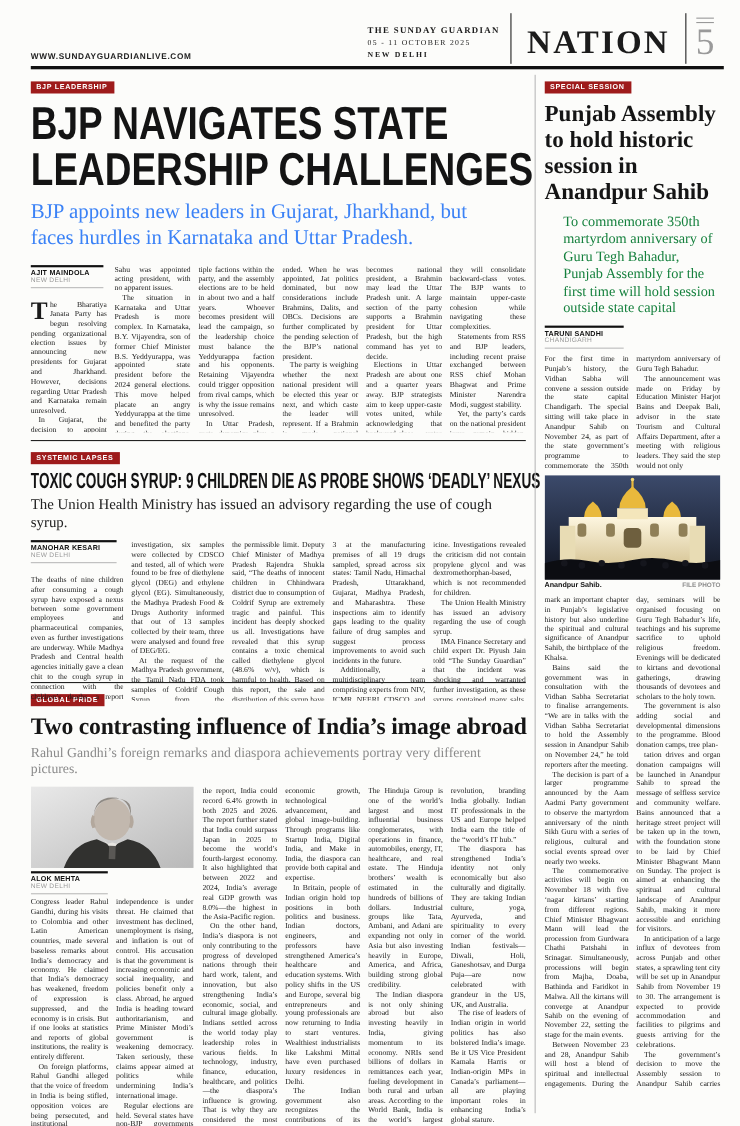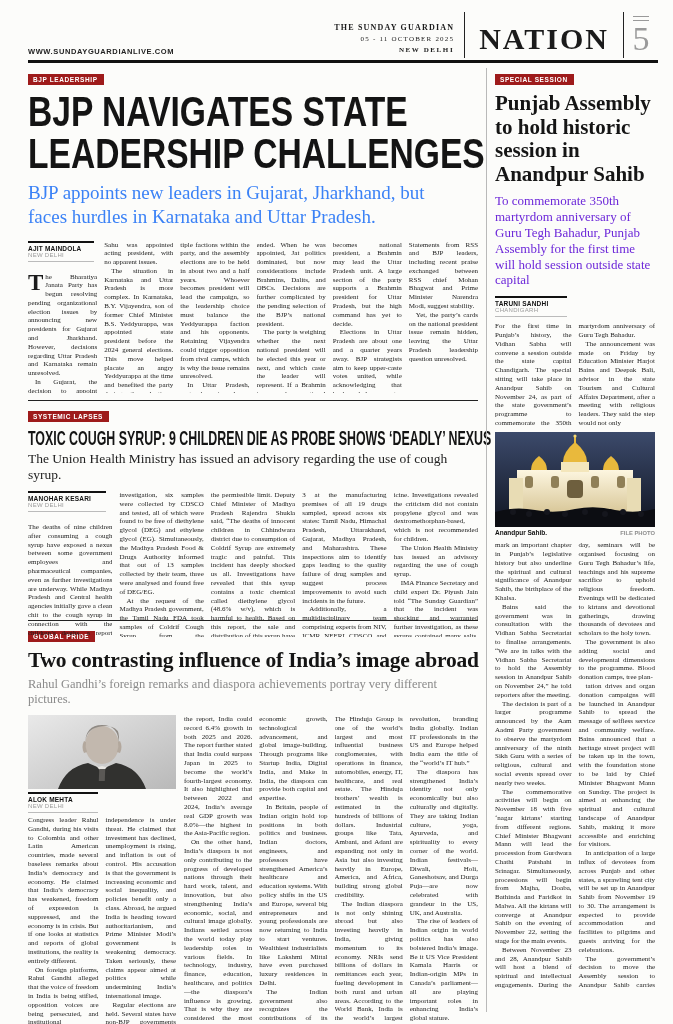--- a/index.html
+++ b/index.html
@@ -2,21 +2,21 @@
 <html><head>
 <meta charset="utf-8">
 <style>
   html,body{margin:0;padding:0;background:#e9e9e9;}
   .page{position:relative;width:673px;height:1024px;margin:0 auto;background:#fcfcfa;color:#1b1b1b;
         font-family:"Liberation Serif",serif;overflow:hidden;}
   
   .hdr{position:absolute;left:28px;right:15px;top:6px;height:52px;display:flex;align-items:flex-end;}
   .hdr-site{font-family:"Liberation Sans",sans-serif;font-size:7.5px;font-weight:bold;letter-spacing:.6px;color:#222;padding-bottom:2px;}
   .hdr-spacer{flex:1;}
-  .hdr-date{ text-align:right;padding:0 10px 3px 0;line-height:1.5;margin-top:18px;}
+  .hdr-date{ padding:0 10px 3px 0;line-height:1.5;margin-top:18px;}
   .hdr-paper{font-size:8px;font-weight:bold;letter-spacing:1.2px;}
   .hdr-range{font-size:7px;letter-spacing:1.2px;}
   .hdr-city{font-size:7px;font-weight:bold;letter-spacing:1.6px;}
   .hdr-vrule{width:1px;background:#222;height:46px;margin:0 0 0 0;}
   .hdr-section{font-size:30px;letter-spacing:2px;font-weight:600;padding:0 14px 2px 14px;}
   .hdr-pgno{width:34px;text-align:center;padding-bottom:2px;}
   .hdr-pgno .ticks{display:block;width:16px;margin:0 auto 1px auto;border-top:1px solid #999;border-bottom:1px solid #999;height:3px;}
   .hdr-pgno .num{font-size:34px;color:#9a9a9a;line-height:1;}
   .hdr-rule{position:absolute;left:28px;right:15px;top:60px;height:3px;background:#111;}
   
@@ -52,21 +52,21 @@
   .art4-body{display:flex;gap:8px;height:330px;overflow:hidden;}
   .art4-left{width:148px;flex:none;display:flex;flex-direction:column;}
   .art4-left .photo{width:148px;height:74px;display:block;}
   .art4-left .byline{margin:3px 0 3px 0;width:70px;}
   .twocol{column-count:2;column-gap:7px;font-size:7px;line-height:8.8px;overflow:hidden;}
   .art4-left .twocol{height:212px;}
   .art4 .cols{flex:1;}
   
   .rail{position:absolute;left:495px;top:68px;width:160px;height:944px;overflow:hidden;}
   .rail .head-serif{font-size:21px;line-height:1.12;font-weight:600;color:#151515;margin:3px 0 7px 0;}
-  .rail .standfirst{font-size:13px;line-height:1.22;color:#6d28d9;margin:0 0 8px 0;}
+  .rail .standfirst{font-size:13px;line-height:1.22;color:#15803d;margin:0 0 8px 17px;}
   .rail .byline{width:72px;margin-bottom:5px;}
   .rail-block1{height:108px;}
   .rail-photo{width:160px;height:95px;display:block;margin-top:2px;}
   .caption{display:flex;justify-content:space-between;align-items:baseline;margin:2px 0 5px 0;}
   .caption .cap{font-family:"Liberation Sans",sans-serif;font-size:6.5px;font-weight:bold;color:#111;}
   .caption .credit{font-family:"Liberation Sans",sans-serif;font-size:5.8px;font-weight:bold;color:#8d8d8d;}
   .rail-block2{height:452px;}
 </style>
 </head>
 <body>
@@ -120,20 +120,21 @@
             </div>
             <div class="bodycol">
               <p>ended. When he was appointed, Jat politics dominated, but now considerations include Brahmins, Dalits, and OBCs. Decisions are further complicated by the pending selection of the BJP’s national president.</p>
               <p>The party is weighing whether the next national president will be elected this year or next, and which caste the leader will represent. If a Brahmin is made national president, the Uttar Pradesh presidency could go to a Dalit or OBC. Conversely, if a Dalit or OBC</p>
             </div>
             <div class="bodycol">
               <p>becomes national president, a Brahmin may lead the Uttar Pradesh unit. A large section of the party supports a Brahmin president for Uttar Pradesh, but the high command has yet to decide.</p>
               <p>Elections in Uttar Pradesh are about one and a quarter years away. BJP strategists aim to keep upper-caste votes united, while acknowledging that backward-class votes may split.</p>
             </div>
             <div class="bodycol">
+              <p>they will consolidate backward-class votes. The BJP wants to maintain upper-caste cohesion while navigating these complexities.</p>
               <p>Statements from RSS and BJP leaders, including recent praise exchanged between RSS chief Mohan Bhagwat and Prime Minister Narendra Modi, suggest stability.</p>
               <p>Yet, the party’s cards on the national president issue remain hidden, leaving the Uttar Pradesh leadership question unresolved.</p>
             </div>
           </div>
       </div>
     </section>
 
     <section class="art3">
       <div class="tag">SYSTEMIC LAPSES</div>
       <div class="head-cond">

